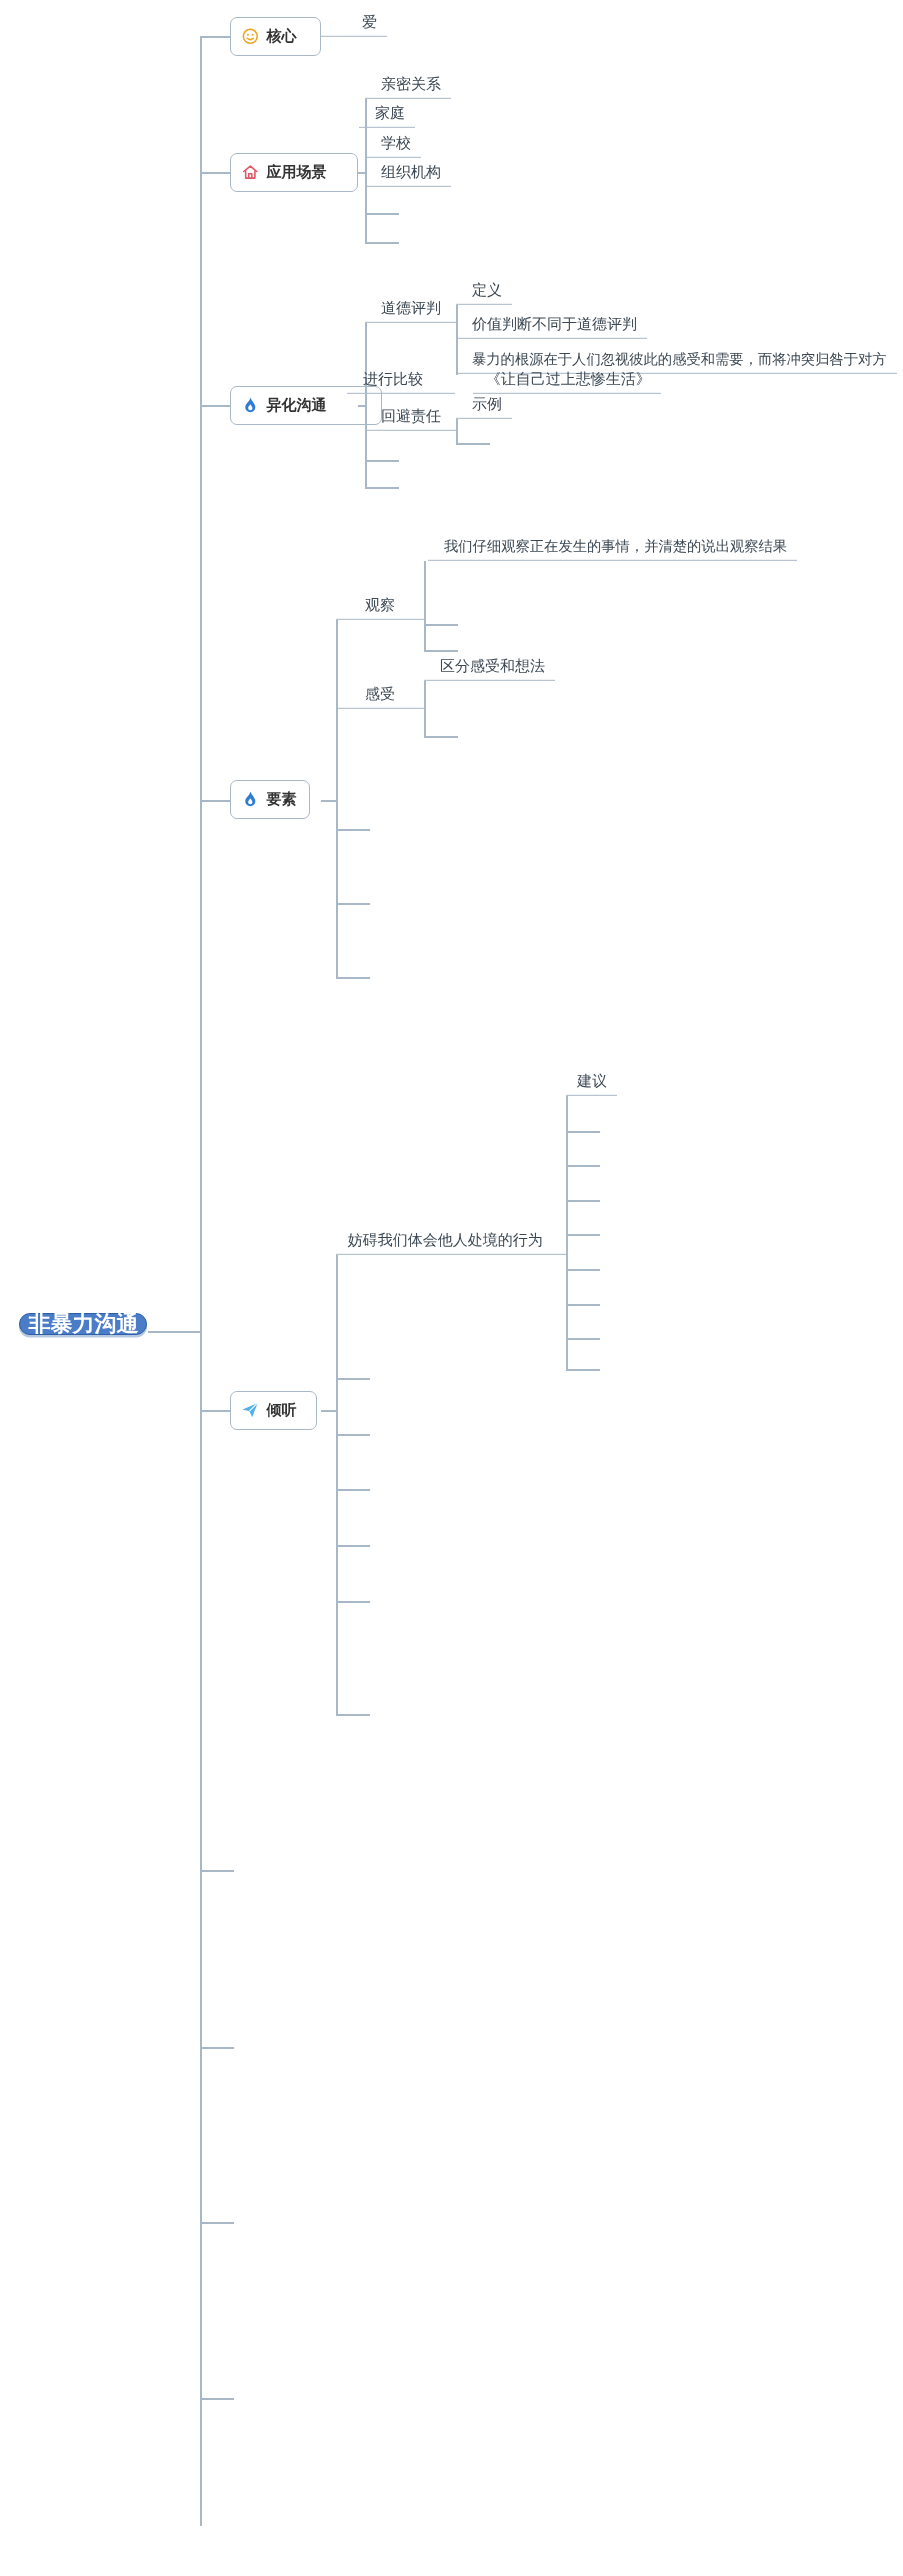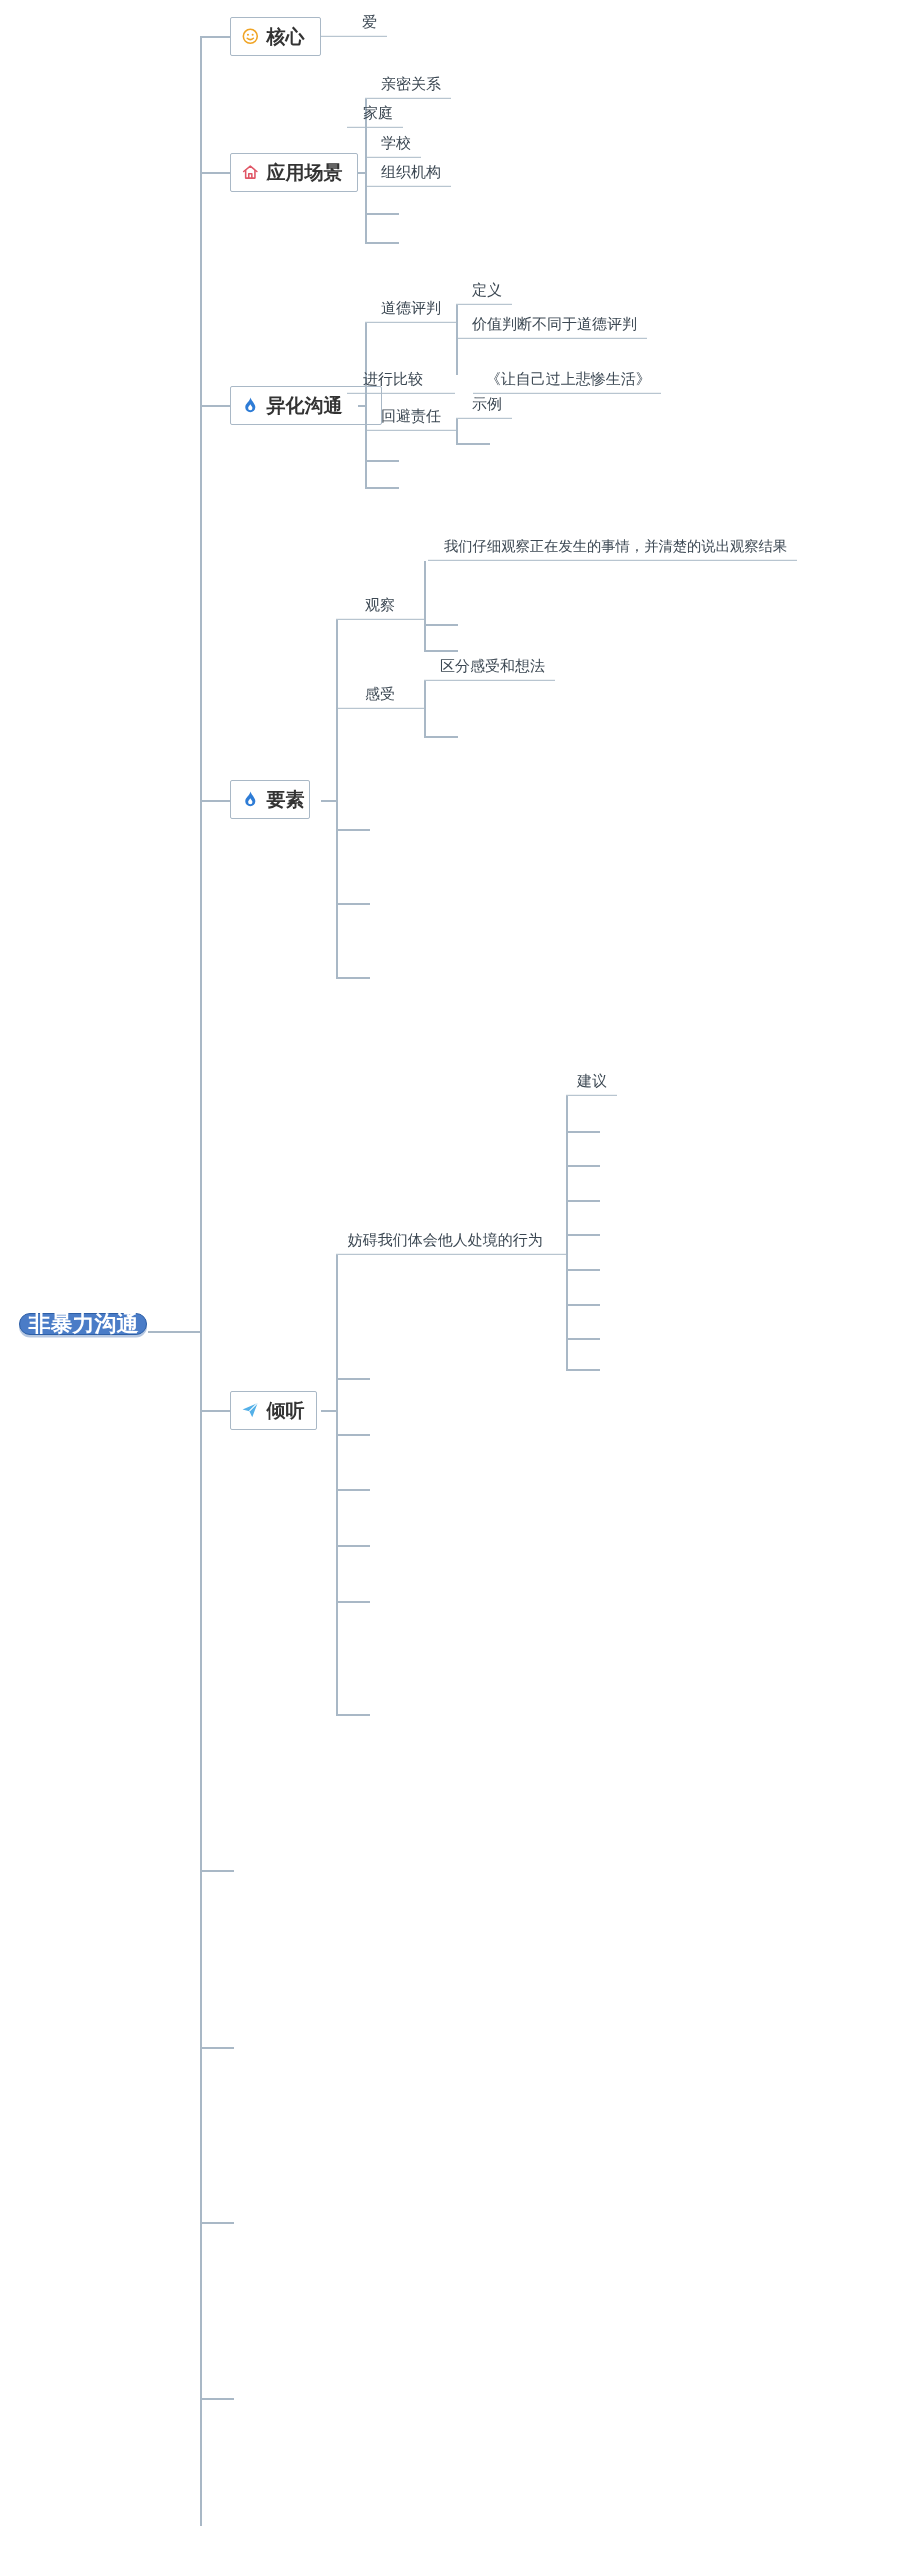--- a/index.html
+++ b/index.html
@@ -15,23 +15,23 @@
   .stub{position:absolute;height:1.7px;background:#a9b8c6;}
   .root-box{
     position:absolute;height:22px;box-sizing:border-box;
     background:#4a7cc7;border:1.7px solid #2d5fa7;border-radius:15px;
     box-shadow:0 2.5px 0 rgba(45,95,167,.35);
     display:flex;align-items:center;justify-content:center;
     color:#ffffff;font-weight:bold;font-size:22px;white-space:nowrap;
   }
   .topic-box{
     position:absolute;height:39px;box-sizing:border-box;
-    background:#ffffff;border:1.7px solid #a9b8c6;border-radius:2px;
+    background:#ffffff;border:1.7px solid #a9b8c6;border-radius:7px;
     display:flex;align-items:center;gap:6.8px;padding:0 10px;
-    color:#333333;font-weight:bold;font-size:19px;white-space:nowrap;
+    color:#333333;font-weight:bold;font-size:15px;white-space:nowrap;
   }
   .topic-box .icon{display:flex;align-items:center;}
   .node{
     position:absolute;box-sizing:border-box;
     transform:translateY(-100%);
     border-bottom:1.7px solid #a9b8c6;
     padding:0 10px 4.2px 16px;
     font-size:15px;color:#3b4752;white-space:nowrap;
   }
   .node.small{font-size:14.3px;}
@@ -81,21 +81,21 @@
           <path d="M10 19.5 V14 H14 V19.5"></path>
         </svg>
     </span>
     <span>应用场景</span>
   </div>
   <div class="hline" style="left:358px;top:172px;width:8.4px"></div>
   <div class="vline" style="left:365px;top:99px;height:145px"></div>
   <div class="node" style="left:365px;top:99px">
     <span>亲密关系</span>
   </div>
-  <div class="node" style="left:347px;top:128px">
+  <div class="node" style="left:359px;top:128px">
     <span>家庭</span>
   </div>
   <div class="node" style="left:365px;top:158px">
     <span>学校</span>
   </div>
   <div class="node" style="left:365px;top:187px">
     <span>组织机构</span>
   </div>
   <div class="stub" style="left:365px;top:213px;width:34px"></div>
   <div class="stub" style="left:365px;top:242px;width:34px"></div>
@@ -114,20 +114,23 @@
 
   <div class="node" style="left:365px;top:323px;width:93px">
     <span>道德评判</span>
   </div>
   <div class="vline" style="left:456px;top:305px;height:70px"></div>
   <div class="node" style="left:456px;top:305px">
     <span>定义</span>
   </div>
   <div class="node" style="left:456px;top:339px">
     <span>价值判断不同于道德评判</span>
+  </div>
+  <div class="node small" style="left:456px;top:374px">
+    <span>暴力的根源在于人们忽视彼此的感受和需要，而将冲突归咎于对方</span>
   </div>
 
   <div class="node" style="left:347px;top:394px;width:108px">
     <span>进行比较</span>
   </div>
   <div class="node" style="left:473px;top:394px;padding-left:12.7px">
     <span>《让自己过上悲惨生活》</span>
   </div>
 
   <div class="node" style="left:365px;top:431px;width:93px">

